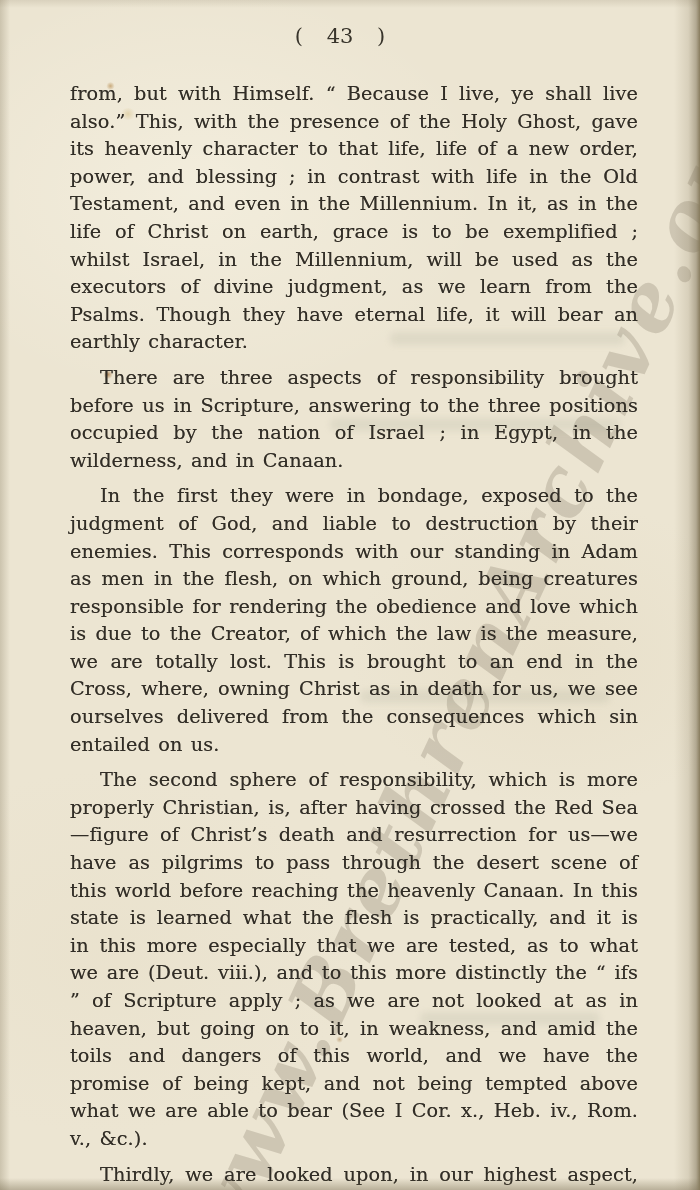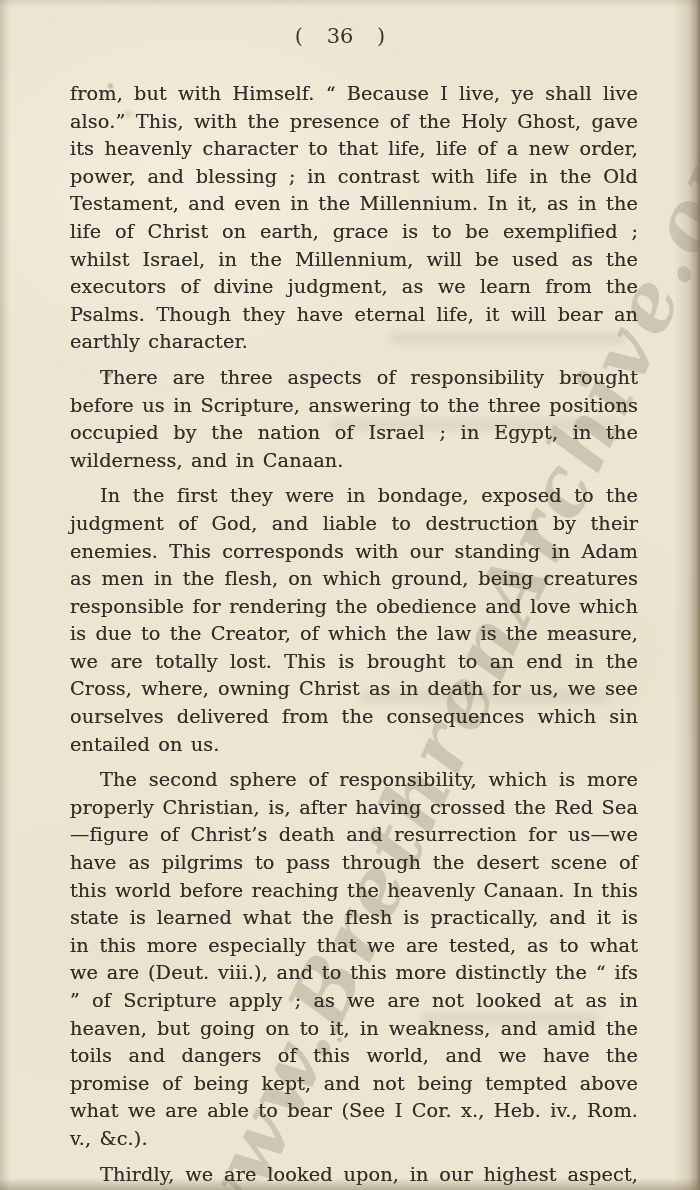--- a/index.html
+++ b/index.html
@@ -129,21 +129,21 @@
   <div class="showthrough st1"></div>
   <div class="showthrough st2"></div>
   <div class="showthrough st3"></div>
   <div class="showthrough st4"></div>
 
   <div class="stain stain1"></div>
   <div class="stain stain2"></div>
   <div class="stain stain3"></div>
   <div class="stain stain4"></div>
 
-  <div class="page-number">( 36 )</div>
+  <div class="page-number">( 43 )</div>
 
   <div class="text-block">
     <p>from, but with Himself.  “ Because I live, ye shall live also.”  This, with the presence of the Holy Ghost, gave its heavenly character to that life, life of a new order, power, and blessing ; in contrast with life in the Old Testament, and even in the Millennium.  In it, as in the life of Christ on earth, grace is to be exemplified ; whilst Israel, in the Millennium, will be used as the executors of divine judgment, as we learn from the Psalms.  Though they have eternal life, it will bear an earthly character.</p>
     <p class="indent">There are three aspects of responsibility brought before us in Scripture, answering to the three positions occupied by the nation of Israel ; in Egypt, in the wilderness, and in Canaan.</p>
     <p class="indent">In the first they were in bondage, exposed to the judgment of God, and liable to destruction by their enemies.  This corresponds with our standing in Adam as men in the flesh, on which ground, being creatures responsible for rendering the obedience and love which is due to the Creator, of which the law is the measure, we are totally lost.  This is brought to an end in the Cross, where, owning Christ as in death for us, we see ourselves delivered from the consequences which sin entailed on us.</p>
     <p class="indent">The second sphere of responsibility, which is more properly Christian, is, after having crossed the Red Sea—figure of Christ’s death and resurrection for us—we have as pilgrims to pass through the desert scene of this world before reaching the heavenly Canaan.  In this state is learned what the flesh is practically, and it is in this more especially that we are tested, as to what we are (Deut. viii.), and to this more distinctly the “ ifs ” of Scripture apply ; as we are not looked at as in heaven, but going on to it, in weakness, and amid the toils and dangers of this world, and we have the promise of being kept, and not being tempted above what we are able to bear (See I Cor. x., Heb. iv., Rom. v., &amp;c.).</p>
     <p class="indent">Thirdly, we are looked upon, in our highest aspect, as in Christ, seated in heavenly places in Him, in the new Creation—i.e., already in Canaan, like the Israelites after they had crossed the Jordan, where they had to maintain their position in conflict with their enemies.  But to say that there is “ no</p>
   </div>
 
   <div class="edge-top"></div>

